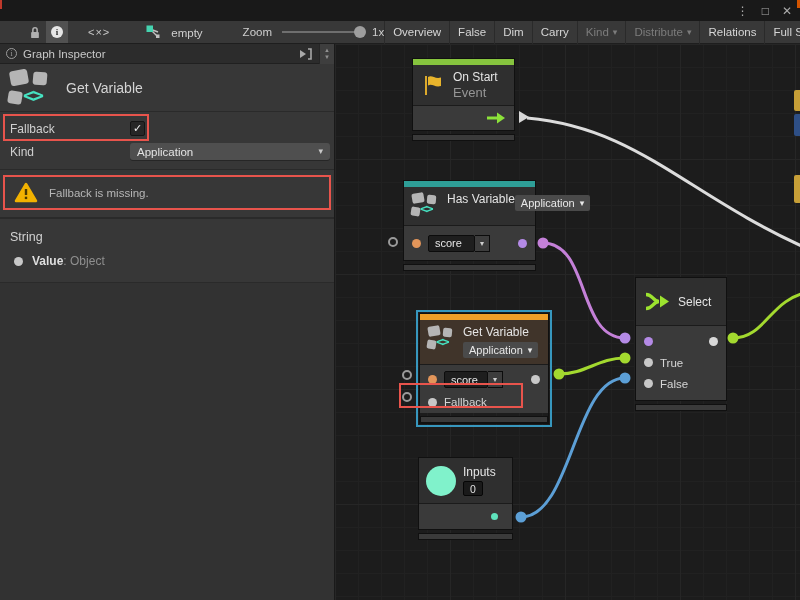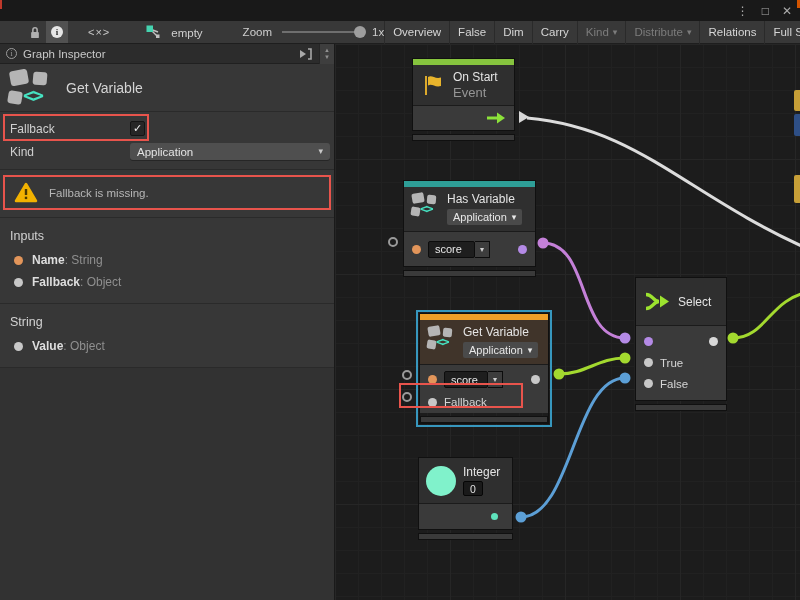--- a/index.html
+++ b/index.html
@@ -219,31 +219,20 @@
   <div class="warning-box">
     <svg width="24" height="21" viewBox="0 0 24 21">
       <path d="M12,2 L22,19 H2 Z" fill="#f2b200" stroke="#f2b200" stroke-width="2.5" stroke-linejoin="round"></path>
       <rect x="10.8" y="7" width="2.4" height="6" fill="#4a3a00"></rect>
       <rect x="10.8" y="14.7" width="2.4" height="2.4" fill="#4a3a00"></rect>
     </svg>
     <span>Fallback is missing.</span>
   </div>
   <div class="divider"></div>
 
-  <div class="io-section">
-    <div class="io-head">Inputs</div>
-    <div class="io-row">
-      <span class="dot orange"></span>
-      <span><span class="io-name">Name</span><span class="io-type">: String</span></span>
-    </div>
-    <div class="io-row">
-      <span class="dot gray"></span>
-      <span><span class="io-name">Fallback</span><span class="io-type">: Object</span></span>
-    </div>
-  </div>
   <div class="divider"></div>
 
   <div class="io-section">
     <div class="io-head">String</div>
     <div class="io-row">
       <span class="dot gray"></span>
       <span><span class="io-name">Value</span><span class="io-type">: Object</span></span>
     </div>
   </div>
   <div class="divider"></div>
@@ -296,21 +285,21 @@
   <div class="node-wrap" style="left:68px;top:136px;width:133px">
     <div class="node-box">
       <div class="colorbar" style="background:#2e9e97"></div>
       <div class="n-header" style="align-items:flex-start;padding-bottom:6px">
         <span class="vars-icon small">
           <span class="sq s1"></span>
             <span class="sq s2"></span>
             <span class="sq s3"></span>
           <span class="angle">&lt;&gt;</span>
         </span>
-        <span style="display:flex;flex-direction:column">
+        <span style="display:flex;flex-direction:row">
           <span class="n-title">Has Variable</span>
           <span class="scope-dd">
             <span>Application</span>
             <span class="caret">▾</span>
           </span>
         </span>
       </div>
       <div class="n-body">
         <div class="port-row" style="height:34px">
           <span class="dot orange"></span>
@@ -394,21 +383,21 @@
       </div>
     </div>
     <div class="n-footer"></div>
   </div>
 
   <div class="node-wrap" style="left:83px;top:413px;width:95px">
     <div class="node-box">
       <div class="n-header" style="height:46px">
         <span class="int-circle"></span>
         <span style="display:flex;flex-direction:column;align-items:flex-start">
-          <span class="n-title">Integer</span>
+          <span class="n-title">Inputs</span>
           <span class="int-field">0</span>
         </span>
       </div>
       <div class="n-body">
         <div class="port-row" style="height:25px;justify-content:flex-end;padding-right:14px">
           <span class="dot teal"></span>
         </div>
       </div>
     </div>
     <div class="n-footer"></div>

